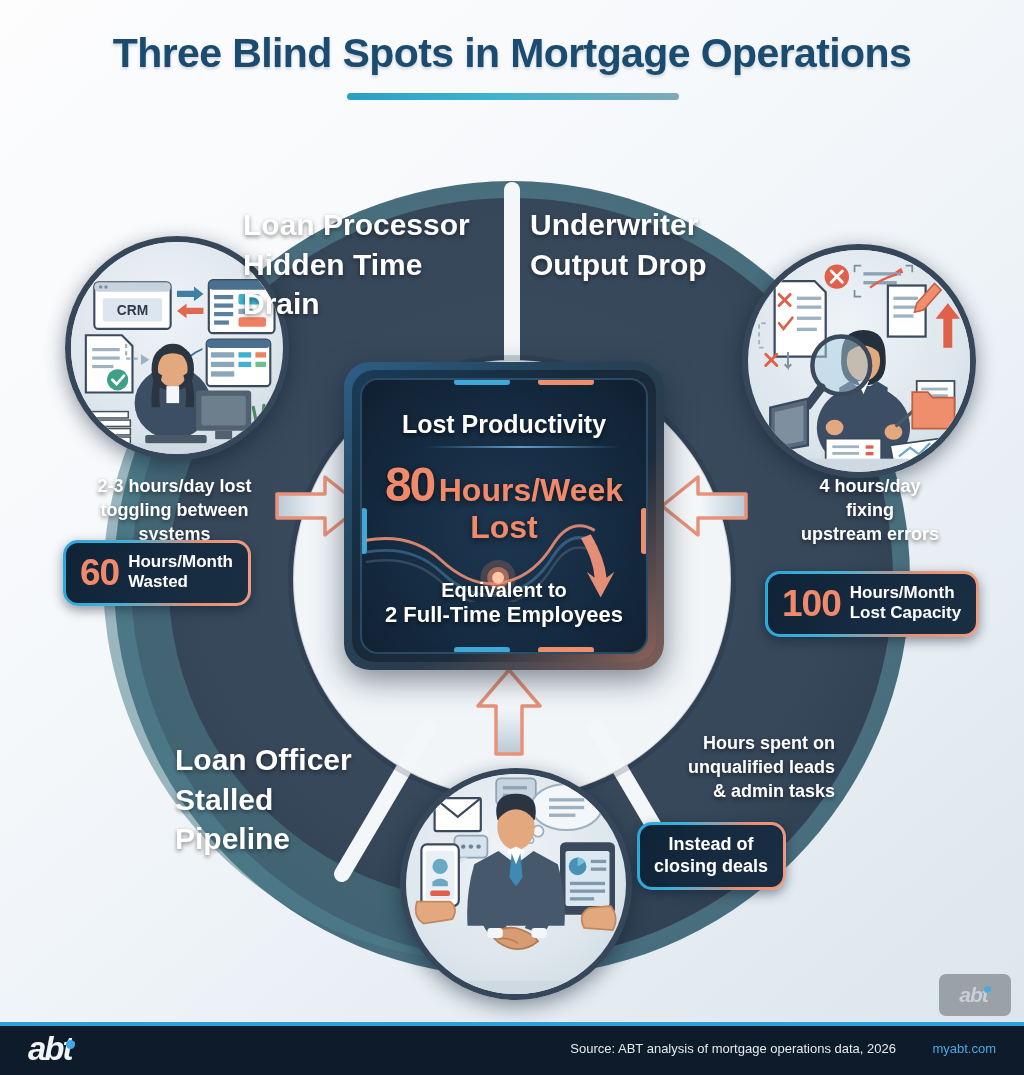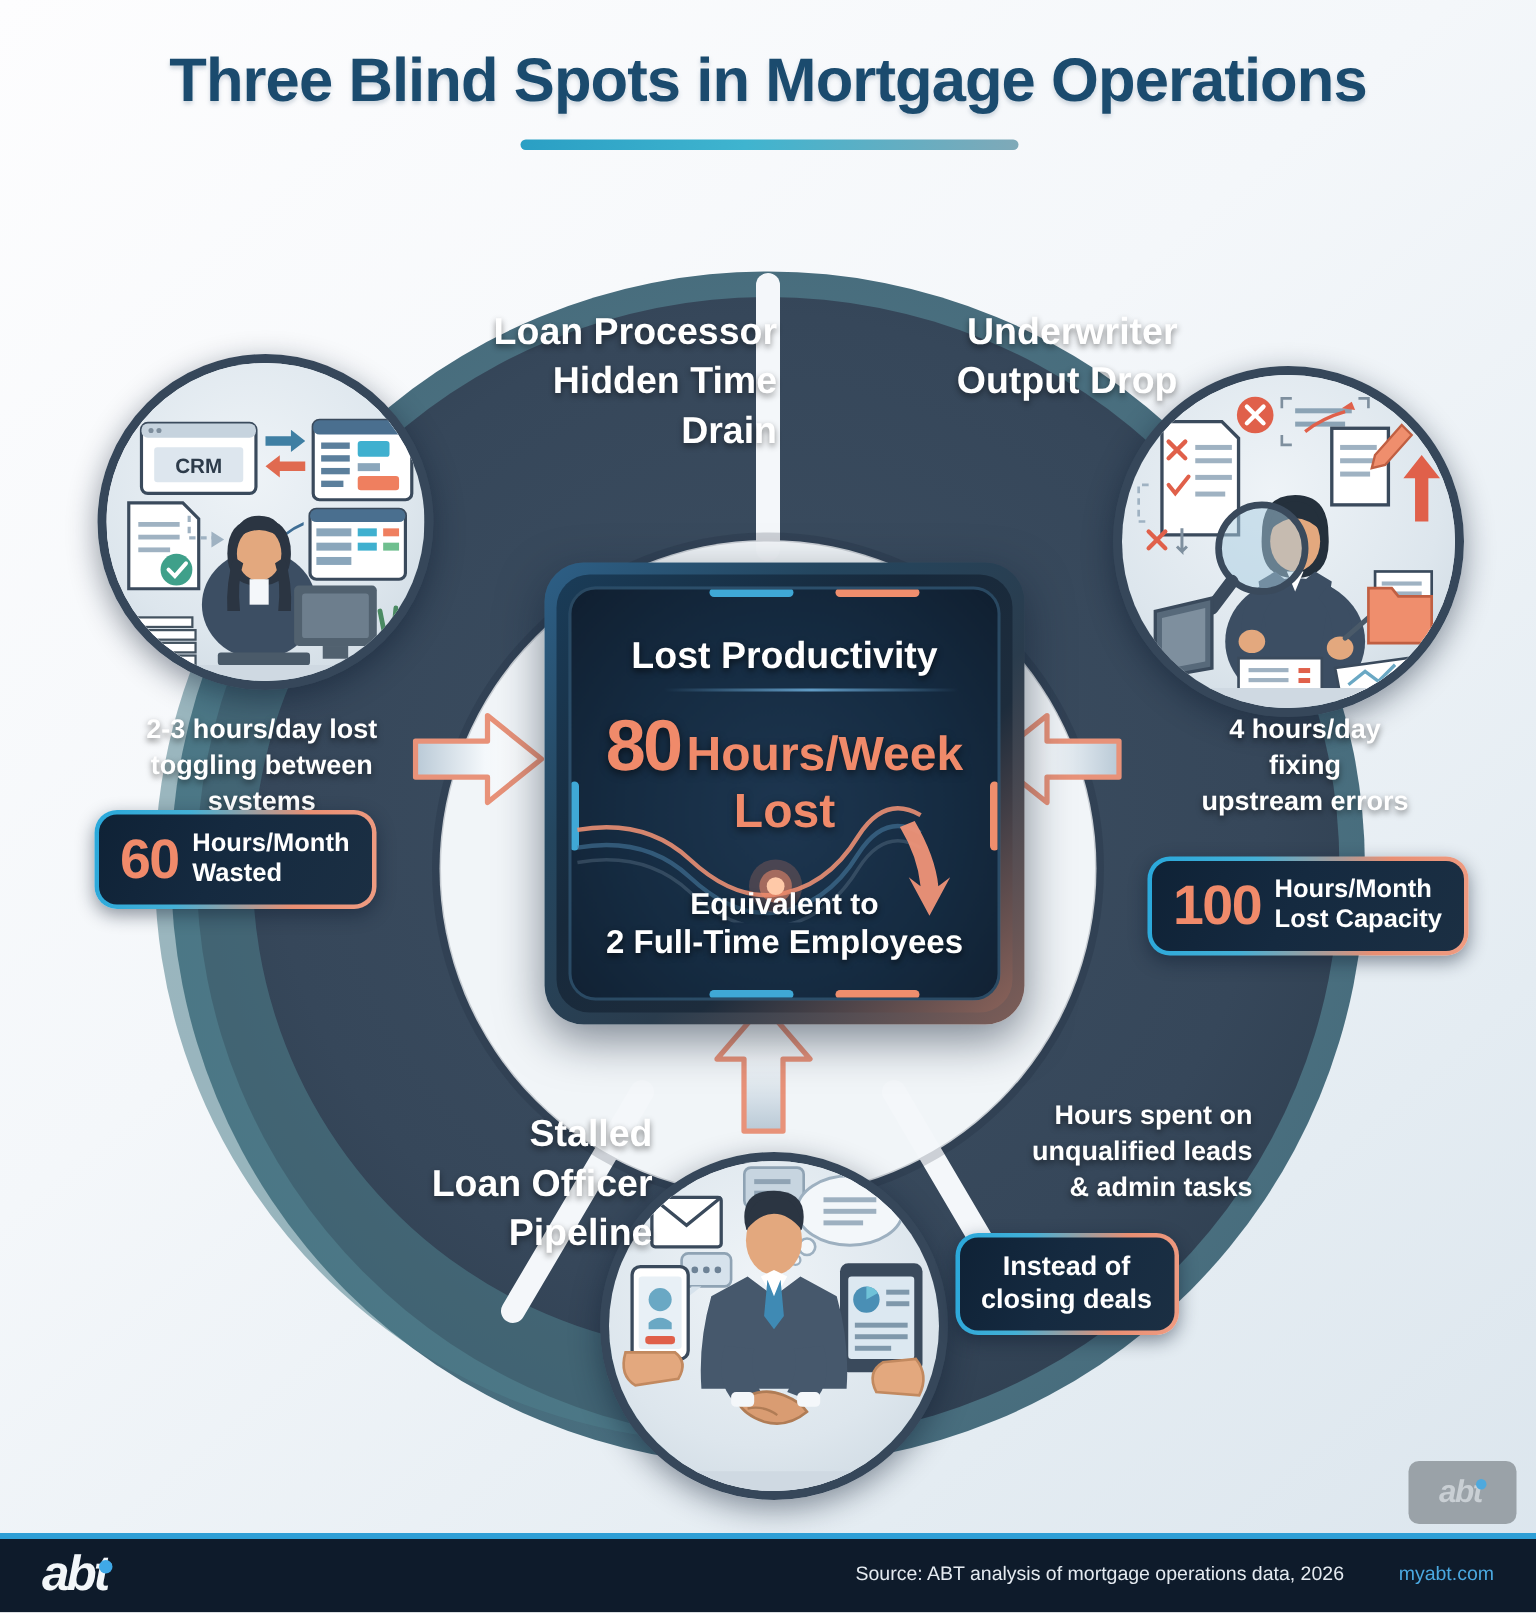--- a/index.html
+++ b/index.html
@@ -25,22 +25,22 @@
     position:absolute;top:93px;left:347px;width:332px;height:7px;border-radius:4px;
     background:linear-gradient(90deg,#2a9fc4 0%,#3fb4cf 45%,#7fa9b8 100%);
   }
 
   
   .donut-wrap{position:absolute;left:28px;top:150px;width:968px;height:858px;}
   .donut{position:absolute;inset:0;}
 
   
   .sect-head{
-    position:absolute;color:#ffffff;font-weight:bold;font-size:25px;line-height:1.32;
-    text-align:right;text-shadow:0 2px 4px rgba(0,0,0,.45);
+    position:absolute;color:#ffffff;font-weight:bold;font-size:30px;line-height:1.32;
+    text-align:left;text-shadow:0 2px 4px rgba(0,0,0,.45);
   }
   #head-tl{left:243px;top:205px;width:275px;}
   #head-tr{left:530px;top:205px;width:255px;}
   #head-b{left:175px;top:740px;width:260px;}
 
   
   .sect-body{
     position:absolute;color:#ffffff;font-weight:bold;font-size:18px;line-height:1.33;
     text-shadow:0 2px 4px rgba(0,0,0,.5);
   }
@@ -63,21 +63,21 @@
     color:#f08a6a;font-weight:bold;font-size:37px;line-height:1;letter-spacing:-1px;
   }
   .pill-txt{color:#ffffff;font-weight:bold;font-size:17px;line-height:1.2;}
   #pill-l{left:63px;top:540px;}
   #pill-r{left:765px;top:571px;}
   #pill-b{left:637px;top:822px;}
   #pill-b .pill-in{justify-content:flex-start;}
   #pill-b .pill-txt{text-align:center;font-size:18px;}
 
   
-  .core{position:absolute;left:363px;top:362px;width:320px;height:308px;margin-top:13px;}
+  .core{position:absolute;left:344px;top:362px;width:320px;height:308px;}
   .core-frame{
     position:absolute;inset:0;border-radius:26px;
     background:linear-gradient(135deg,#2d5f86 0%,#24465f 30%,#2a3c4d 60%,#7e5e58 100%);
     box-shadow:0 10px 30px rgba(12,26,45,.5);
   }
   .core-frame2{
     position:absolute;left:8px;top:8px;right:8px;bottom:8px;border-radius:22px;
     background:linear-gradient(135deg,#1a3c58 0%,#17293b 40%,#1d2c3c 65%,#8a6259 100%);
   }
   .core-inner{
@@ -411,22 +411,22 @@
   <div class="sect-head" id="head-tl">
     <div>Loan Processor</div>
     <div>Hidden Time</div>
     <div>Drain</div>
   </div>
   <div class="sect-head" id="head-tr">
     <div>Underwriter</div>
     <div>Output Drop</div>
   </div>
   <div class="sect-head" id="head-b">
+    <div>Loan Officer</div>
     <div>Stalled</div>
-    <div>Loan Officer</div>
     <div>Pipeline</div>
   </div>
 
   <div class="sect-body" id="body-l">
     <div>2-3 hours/day lost</div>
     <div>toggling between</div>
     <div>systems</div>
   </div>
   <div class="sect-body" id="body-r">
     <div>4 hours/day</div>

